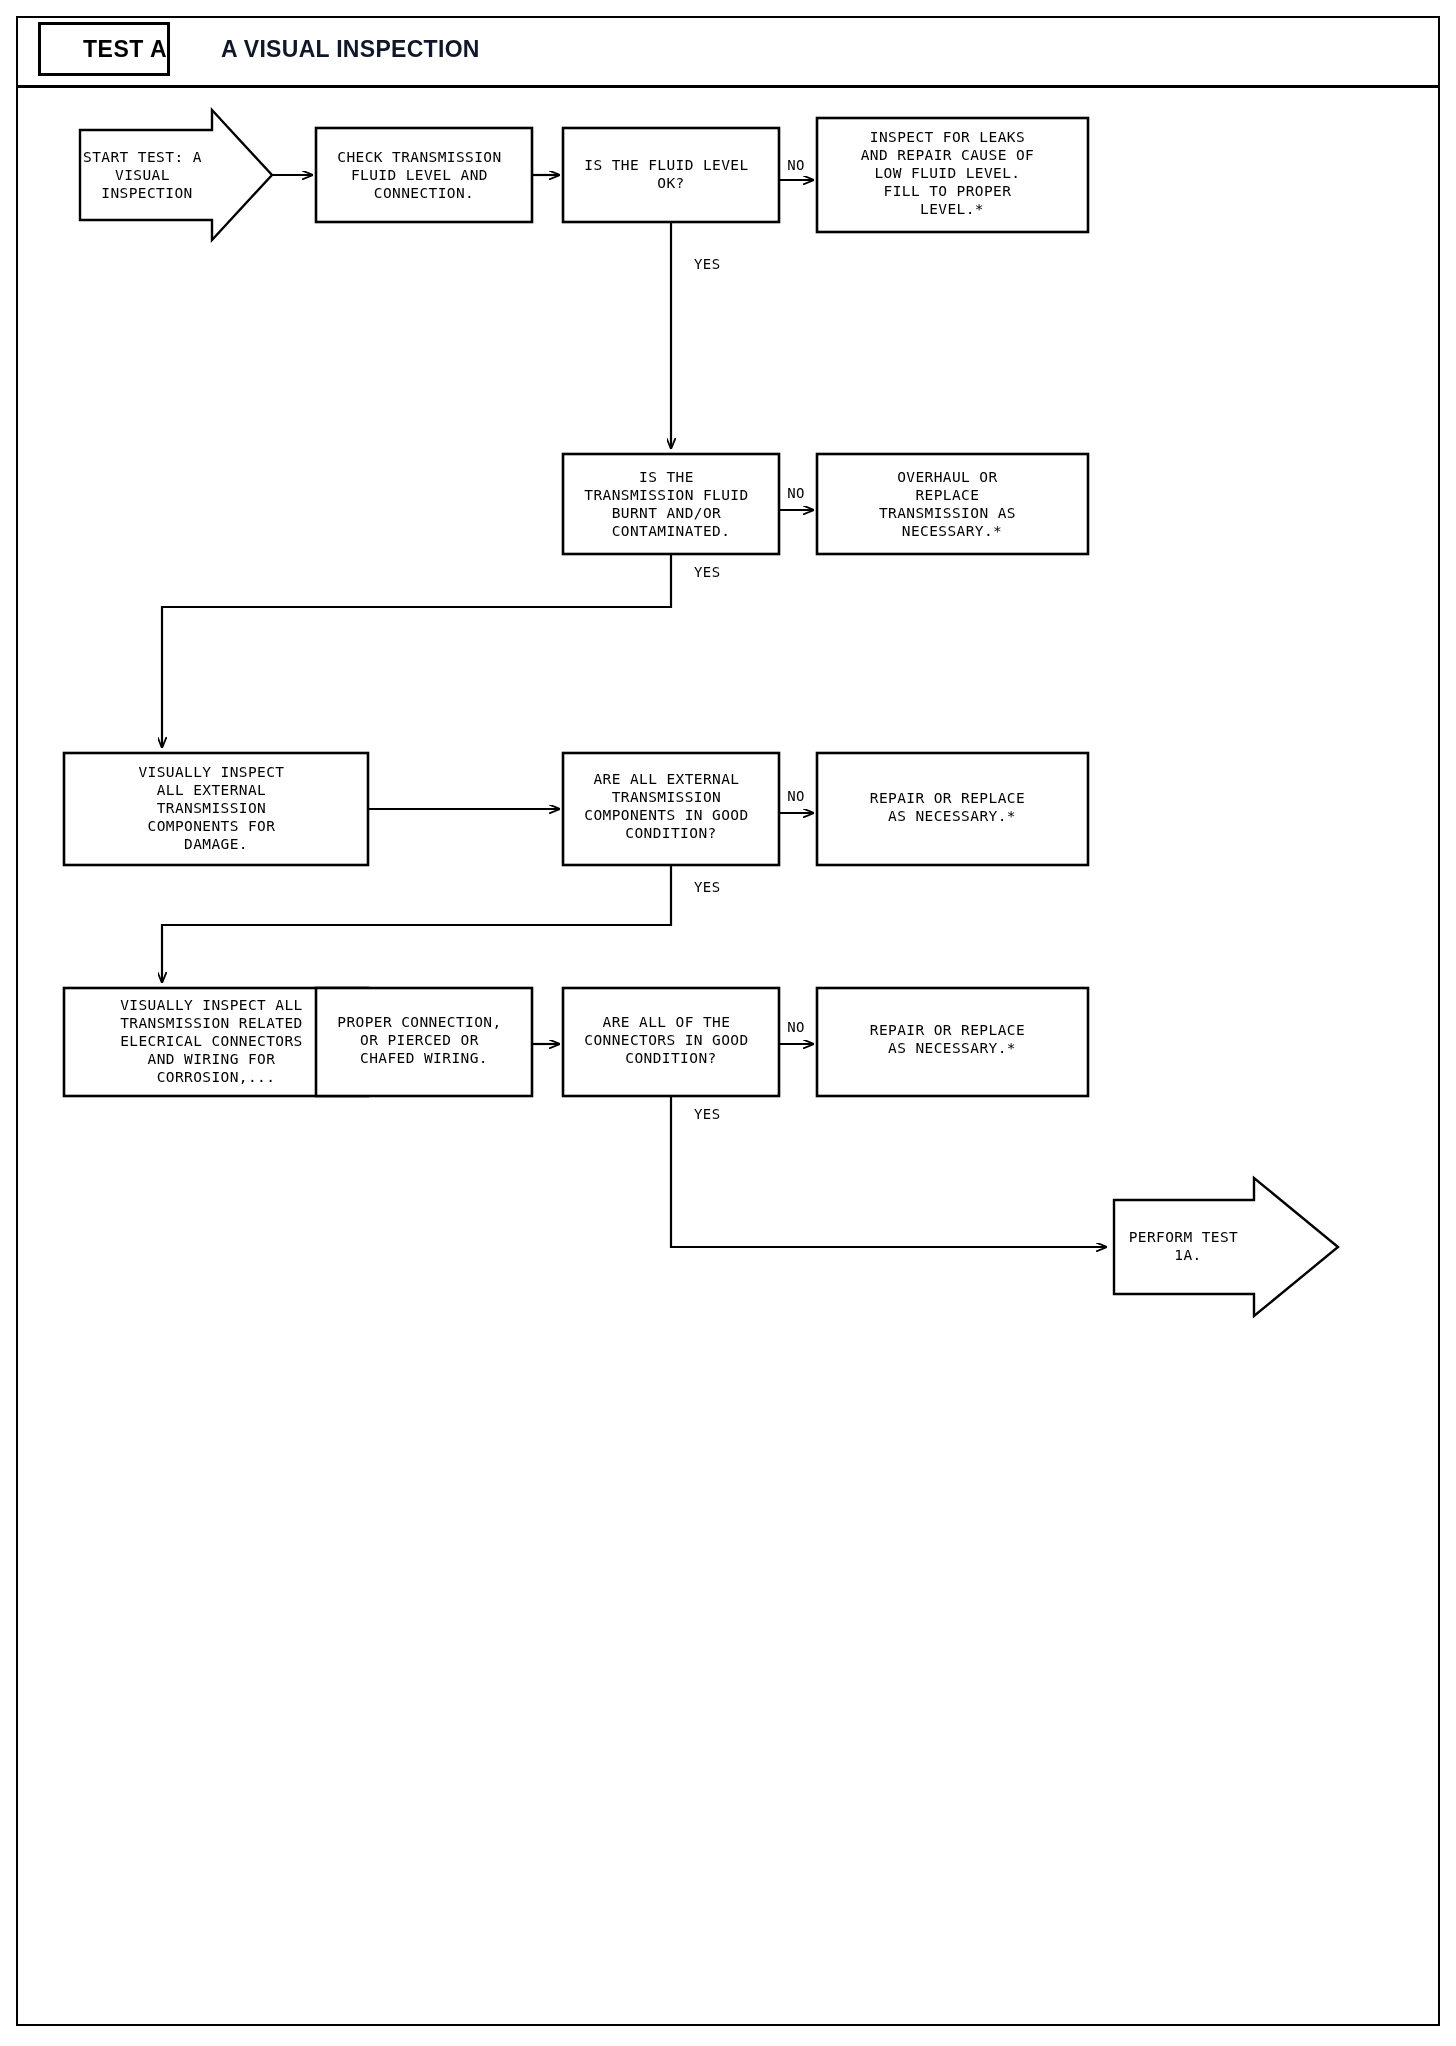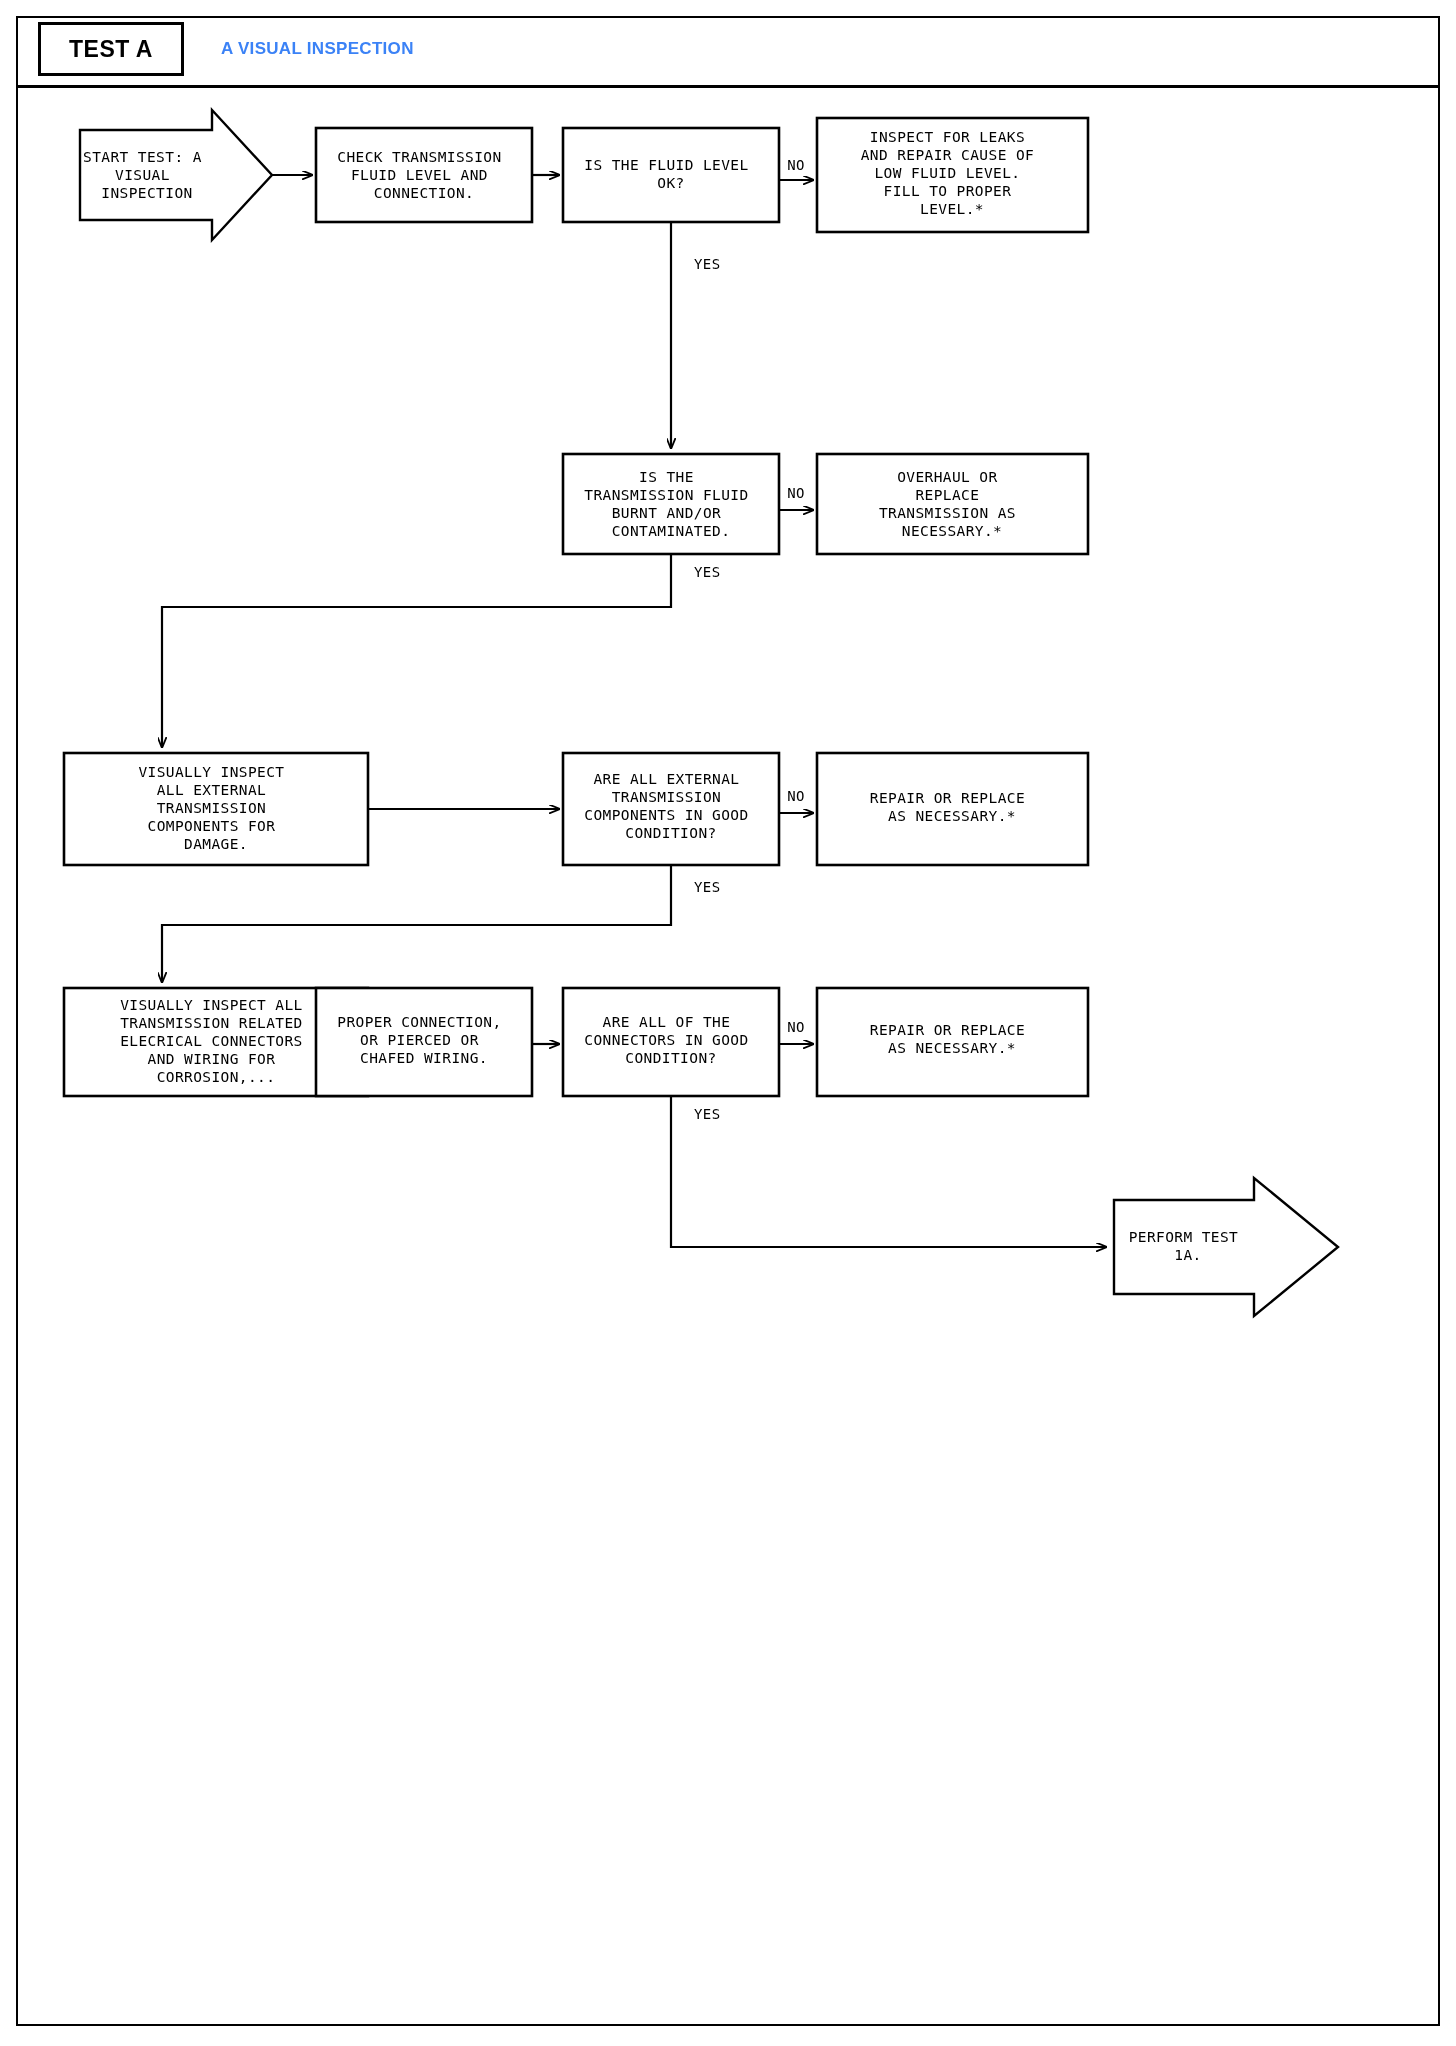--- a/index.html
+++ b/index.html
@@ -41,47 +41,47 @@
     top: 16px;
     width: 1424px;
     height: 72px;
     box-sizing: border-box;
     border-bottom: 3px solid #000;
   }
   .test-code-box {
     position: absolute;
     left: 22px;
     top: 6px;
-    width: 146px;
+    width: 132px;
     height: 54px;
     border: 3px solid #000;
     box-sizing: border-box;
     display: flex;
     align-items: center;
-    justify-content: center;
+    justify-content: flex-end;
   }
   .test-code-label {
     font-family: "Liberation Sans", sans-serif;
     font-weight: bold;
     font-size: 23px;
     letter-spacing: 0.5px;
     color: #000;
   }
   .header-title {
     position: absolute;
     left: 205px;
     top: 6px;
     height: 54px;
     display: flex;
     align-items: center;
     font-family: "Liberation Sans", sans-serif;
     font-weight: bold;
-    font-size: 17px;
+    font-size: 23px;
     letter-spacing: 0.3px;
-    color: #3b82f6;
+    color: #0f172a;
   }
 
   
   #flow-svg {
     position: absolute;
     left: 16px;
     top: 92px;
     width: 1424px;
     height: 1934px;
     display: block;

